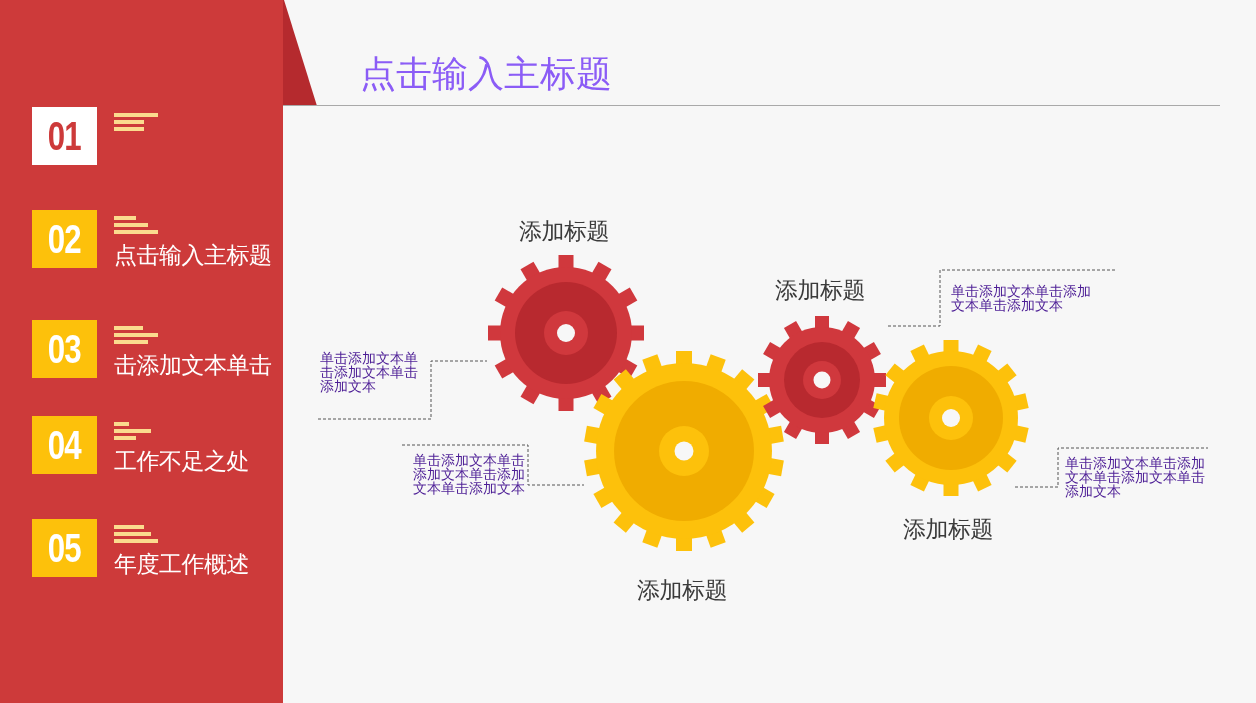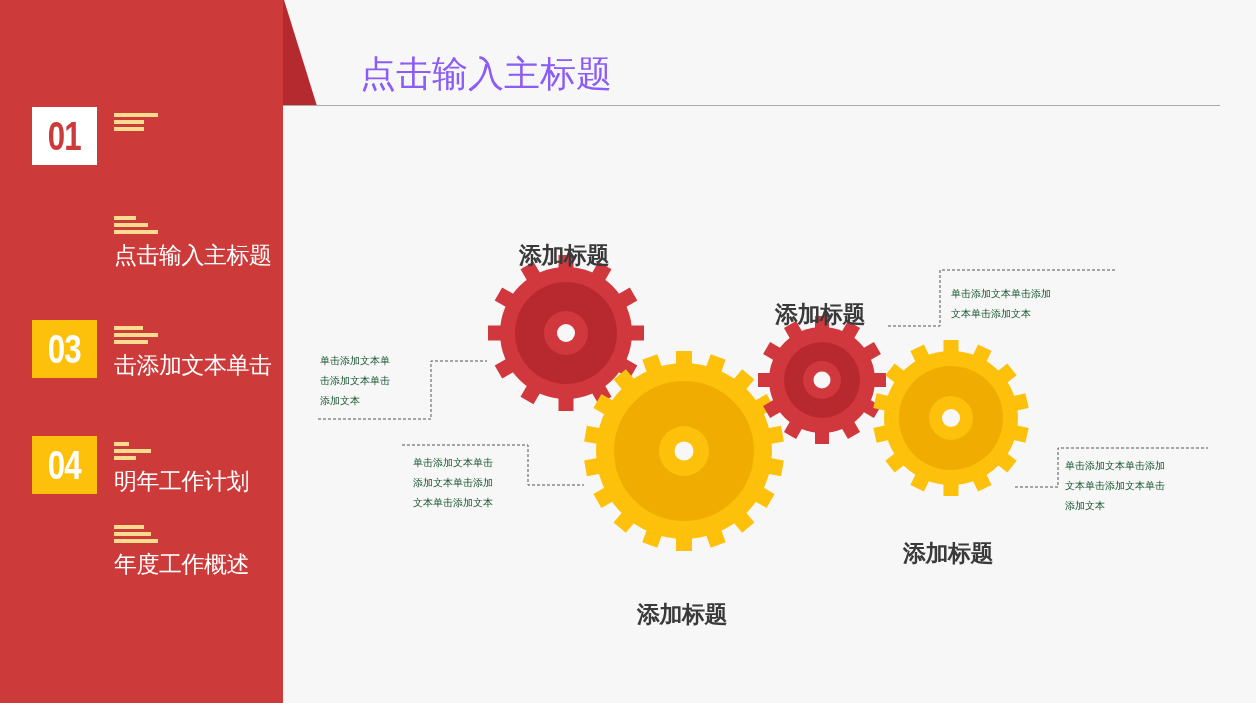--- a/index.html
+++ b/index.html
@@ -35,74 +35,80 @@
   }
   .title {
     position: absolute; left: 360px; top: 50px; font-size: 36px; color: #8b5cf6;
     letter-spacing: 0px; white-space: nowrap;
   }
   .divider {
     position: absolute; left: 283px; top: 105px; width: 937px; height: 1px;
     background: #a9a9a9;
   }
   .gear-title {
-    position: absolute; font-size: 23px; font-weight: bold; color: #3a3a3a;
-    white-space: nowrap; letter-spacing: -0.5px; margin-top: 24px;
+    position: absolute; font-size: 23px; font-weight: normal; color: #3a3a3a;
+    white-space: nowrap; letter-spacing: -0.5px;
   }
   .callout-text {
-    position: absolute; font-size: 10px; line-height: 20px; color: #14532d;
+    position: absolute; font-size: 14px; line-height: 14px; color: #4c1d95;
     white-space: pre-line;
   }
   svg.overlay { position: absolute; left: 0; top: 0; }
 </style>
 </head>
 <body>
 
 <div class="sidebar">
   <div class="menu-item" style="top:107px">
     <div class="num-box active">
         <span>01</span>
       </div>
     <div class="bars">
         <div class="bar" style="width: 44px;"></div>
         <div class="bar" style="width: 30px;"></div>
         <div class="bar" style="width: 30px;"></div>
       </div>
   </div>
   <div class="menu-item" style="top:210px">
+    <div class="num-box normal">
+        <span>02</span>
+      </div>
     <div class="bars">
         <div class="bar" style="width: 22px;"></div>
         <div class="bar" style="width: 34px;"></div>
         <div class="bar" style="width: 44px;"></div>
       </div>
     <div class="menu-label">点击输入主标题</div>
   </div>
   <div class="menu-item" style="top:320px">
     <div class="num-box normal">
         <span>03</span>
       </div>
     <div class="bars">
         <div class="bar" style="width: 29px;"></div>
         <div class="bar" style="width: 44px;"></div>
         <div class="bar" style="width: 34px;"></div>
       </div>
     <div class="menu-label">击添加文本单击</div>
   </div>
-  <div class="menu-item" style="top:436px">
+  <div class="menu-item" style="top:416px">
     <div class="num-box normal">
         <span>04</span>
       </div>
     <div class="bars">
         <div class="bar" style="width: 15px;"></div>
         <div class="bar" style="width: 37px;"></div>
         <div class="bar" style="width: 22px;"></div>
       </div>
-    <div class="menu-label">明年工作计划</div>
+    <div class="menu-label">工作不足之处</div>
   </div>
   <div class="menu-item" style="top:519px">
+    <div class="num-box normal">
+        <span>05</span>
+      </div>
     <div class="bars">
         <div class="bar" style="width: 30px;"></div>
         <div class="bar" style="width: 37px;"></div>
         <div class="bar" style="width: 44px;"></div>
       </div>
     <div class="menu-label">年度工作概述</div>
   </div>
 </div>
 
 <svg class="sidebar-wedge" width="34" height="106" viewBox="0 0 34 106">

